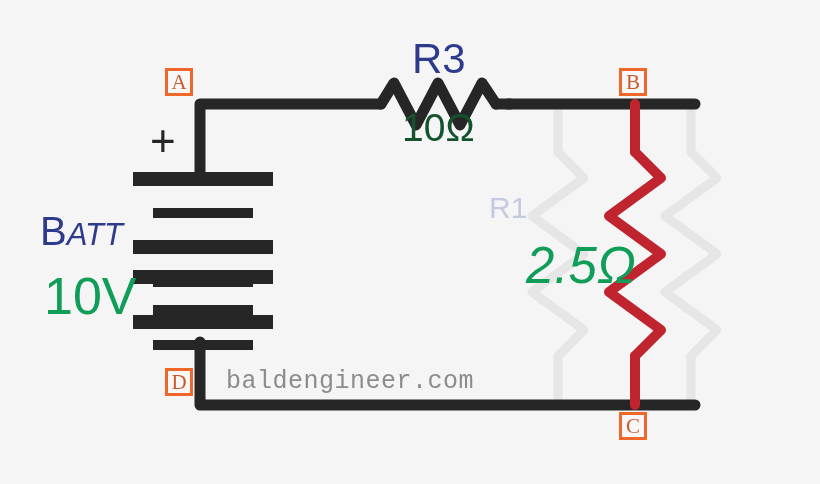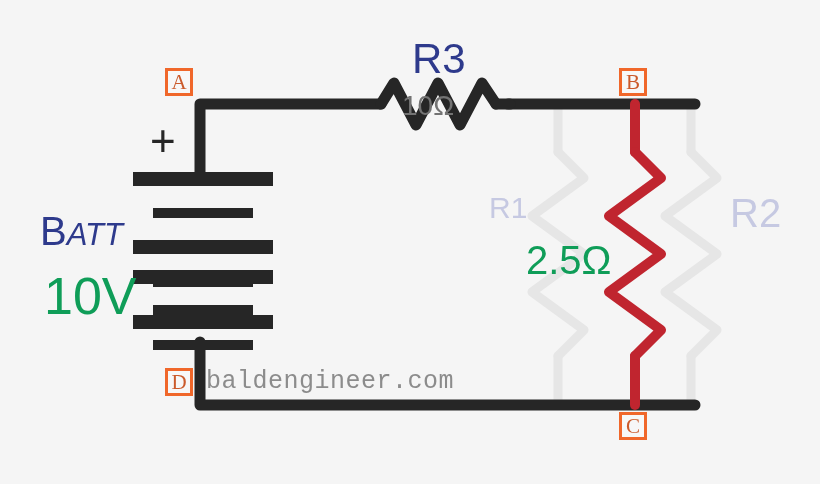--- a/index.html
+++ b/index.html
@@ -47,56 +47,58 @@
     color: #0f9d58;
   }
   .label-r3 {
     left: 412px;
     top: 38px;
     font-size: 42px;
     color: #2e3a8c;
   }
   .label-r3-val {
     left: 402px;
-    top: 92px;
-    font-size: 28px;
-    color: #737373;
+    top: 108px;
+    font-size: 39px;
+    color: #14532d;
   }
   .label-r1 {
     left: 489px;
     top: 193px;
     font-size: 30px;
     color: #c6c9e2;
   }
   .label-r2 {
     left: 730px;
     top: 193px;
     font-size: 40px;
     color: #c6c9e2;
   }
   .label-rmid-val {
     left: 526px;
     top: 240px;
-    font-size: 40px;
+    font-size: 51px;
     color: #0f9d58;
+    font-style: italic;
   }
   .label-plus {
     left: 150px;
     top: 119px;
     font-size: 44px;
     color: #262626;
     font-family: "Liberation Sans", sans-serif;
   }
   .watermark {
     left: 206px;
     top: 369px;
     font-size: 25px;
     letter-spacing: 0.5px;
     color: #8c8c8c;
     font-family: "Liberation Mono", monospace;
+    padding-left: 20px;
   }
   .node-box {
     position: absolute;
     width: 28px;
     height: 28px;
     background: #f0672a;
     box-sizing: border-box;
     padding: 3px;
   }
   .node-box .inner {
@@ -175,21 +177,20 @@
   <div class="txt label-batt"><span class="cap">B</span><span class="sc">ATT</span></div>
 
   <div class="txt label-volts">10V</div>
 
   <div class="txt label-plus">+</div>
 
   <div class="txt label-r3">R3</div>
   <div class="txt label-r3-val">10Ω</div>
 
   <div class="txt label-r1">R1</div>
-  <div class="txt label-r2">R2</div>
 
   <div class="txt label-rmid-val">2.5Ω</div>
 
   <div class="txt watermark">baldengineer.com</div>
 
   <div class="node-box node-a">
     <div class="inner">A</div>
   </div>
   <div class="node-box node-b">
     <div class="inner">B</div>

